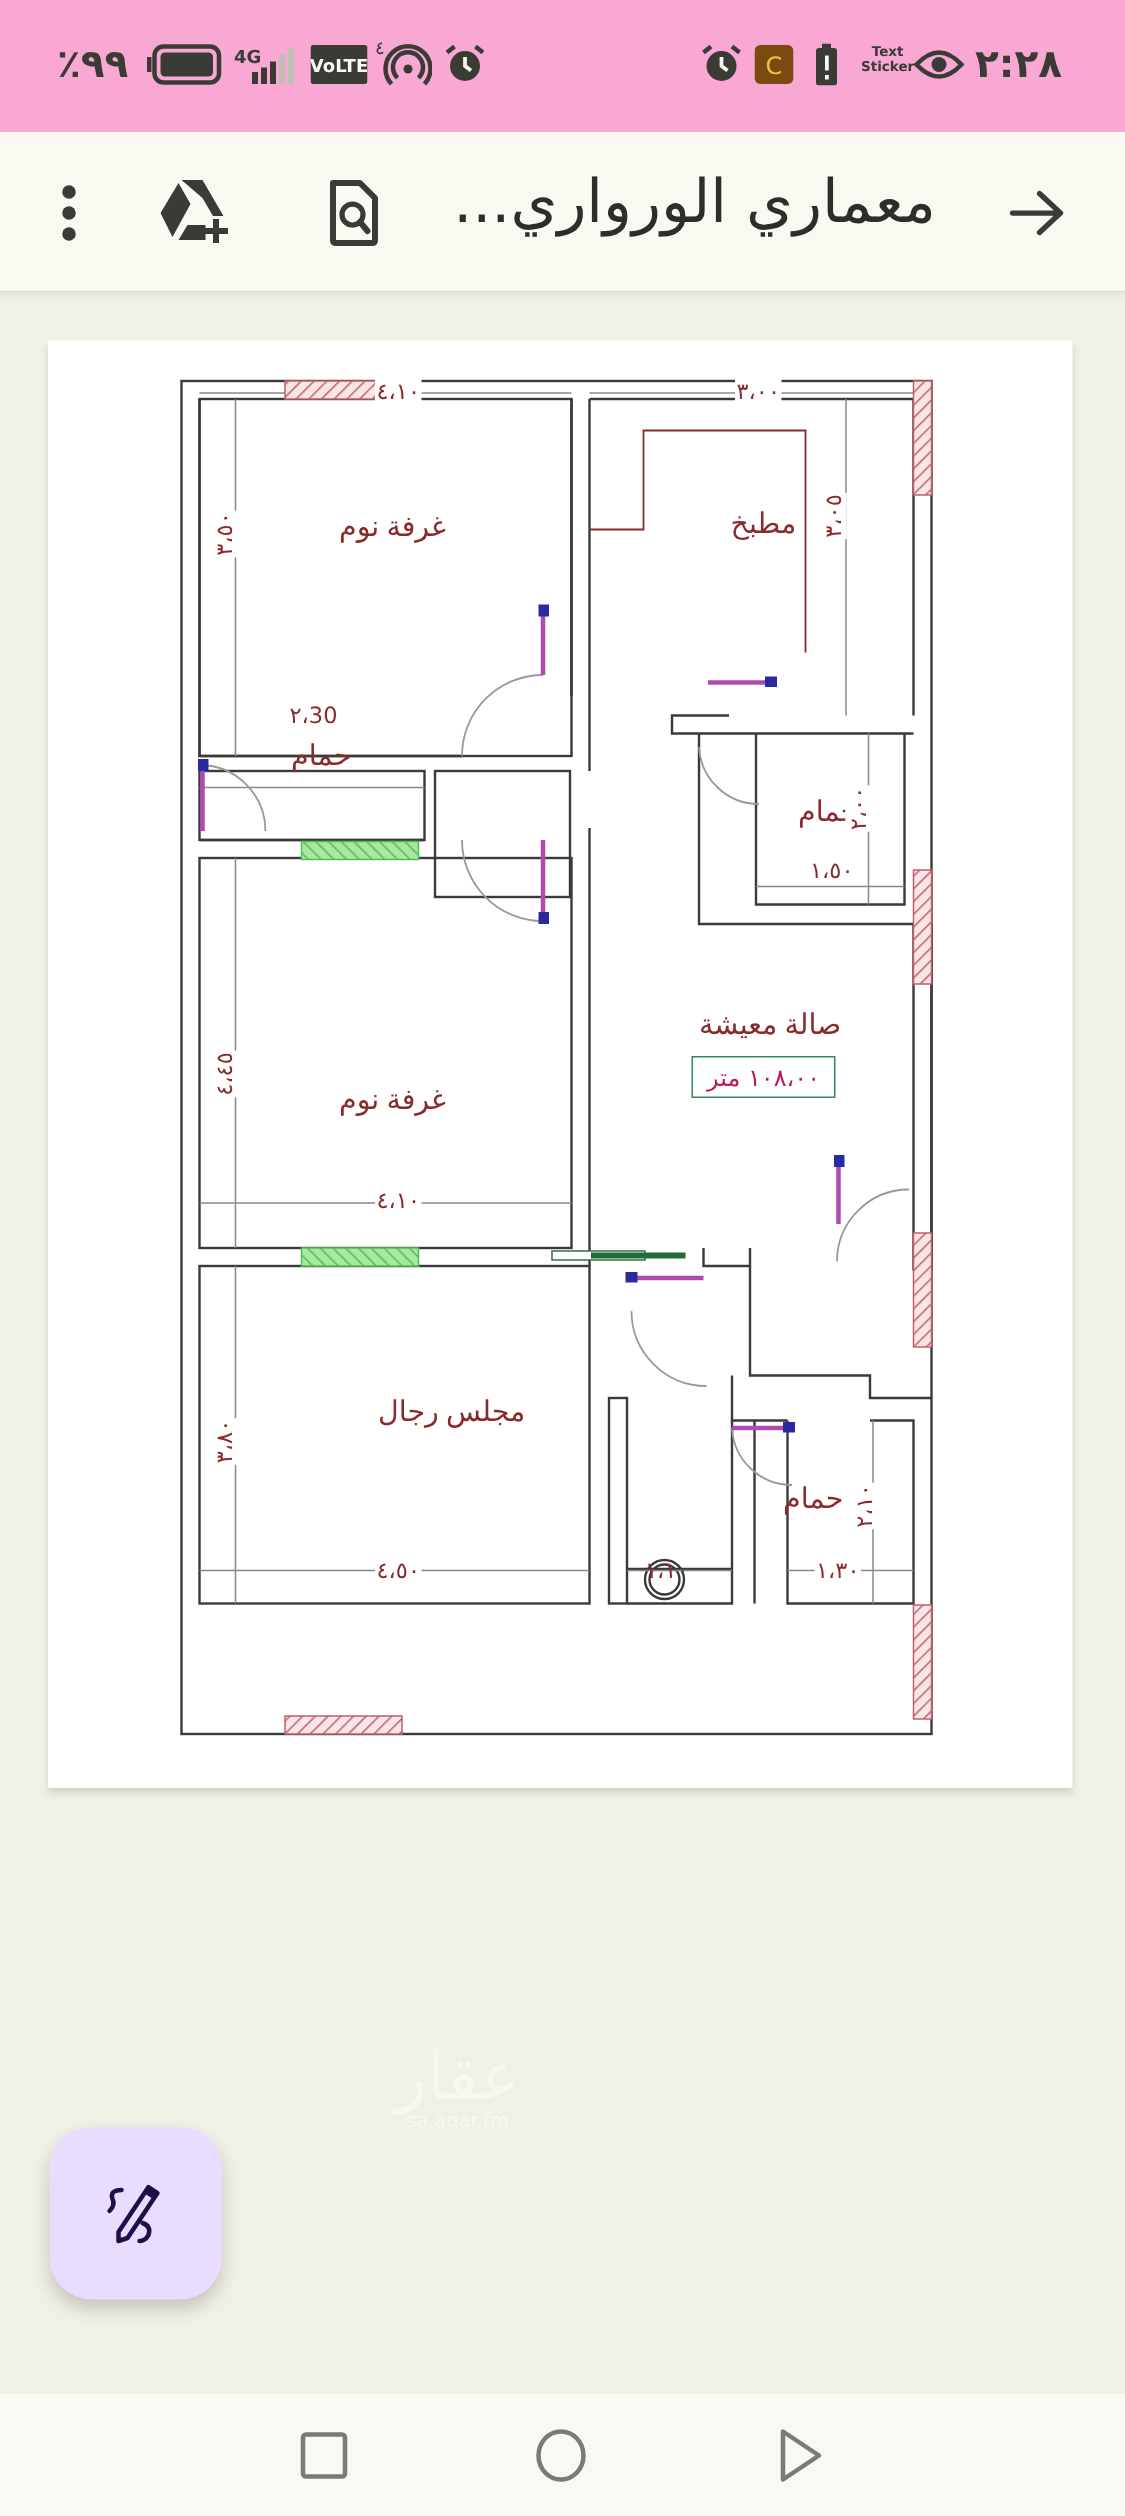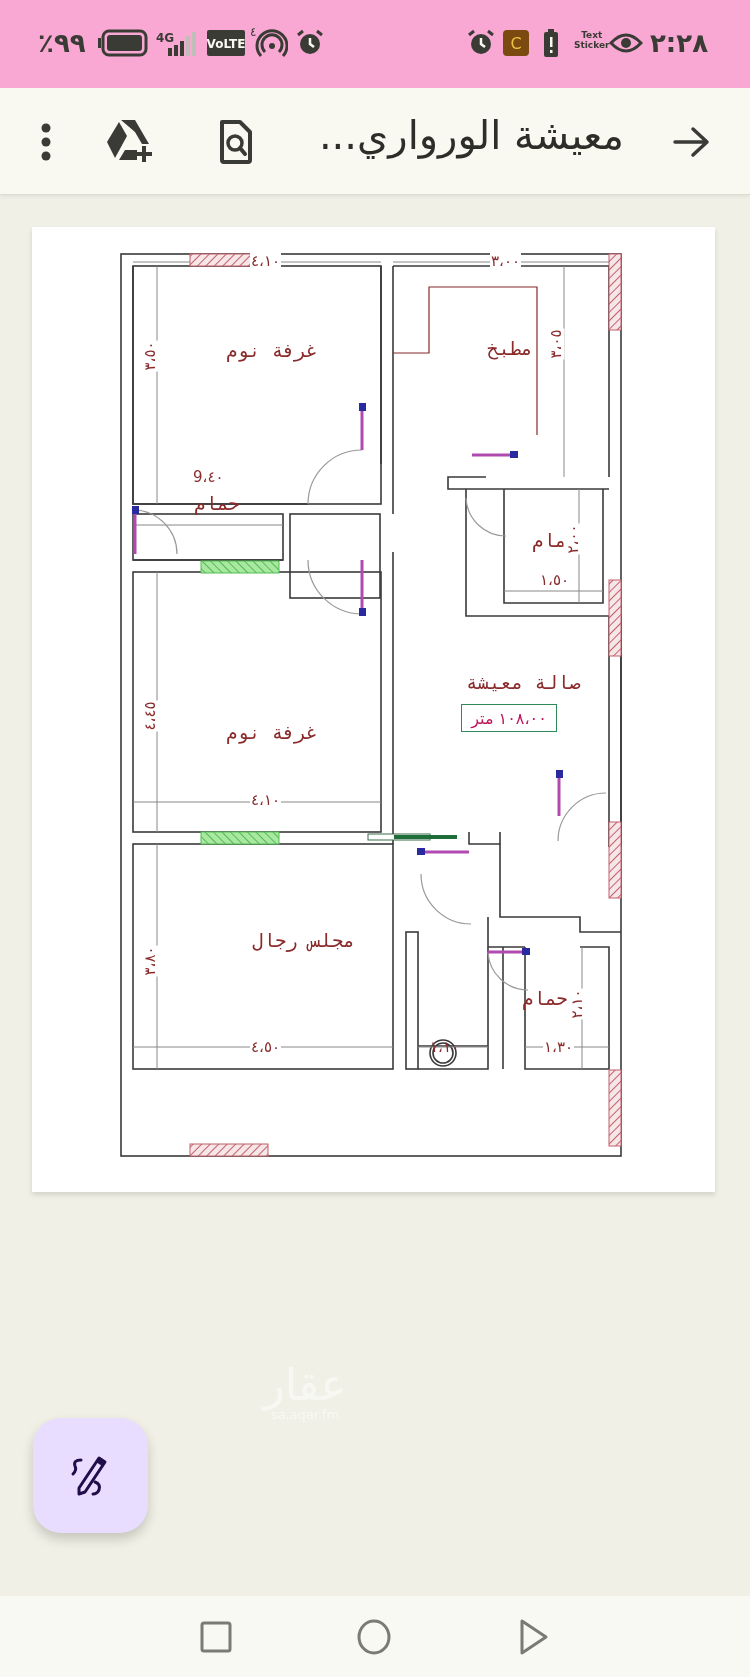--- a/index.html
+++ b/index.html
@@ -23,21 +23,21 @@
     direction:rtl; white-space:nowrap; font-family:"DejaVu Sans", sans-serif;
   }
   .icon-btn { position:absolute; display:flex; align-items:center; justify-content:center; }
   .card {
     position:absolute; left:32px; top:227px; width:683px; height:965px;
     background:#ffffff; box-shadow:0 3px 5px rgba(0,0,0,0.12);
   }
   .plan { position:absolute; left:0; top:0; }
   .room-label {
     position:absolute; color:#8a2a2a; font-size:19px; direction:rtl; white-space:nowrap;
-    font-family:Liberation Mono, monospace;
+    font-family:Liberation Serif, serif;
   }
   .dim-label {
     position:absolute; color:#8a2a2a; font-size:15px; background:#fff; padding:0 1px;
     white-space:nowrap; font-family:"DejaVu Sans", sans-serif;
   }
   .dim-v { transform:rotate(-90deg); transform-origin:center; }
   .area-box {
     position:absolute; border:1.5px solid #2e8b57; color:#be185d; font-size:16px;
     direction:rtl; display:flex; align-items:center; justify-content:center;
     font-family:"DejaVu Sans", sans-serif;
@@ -157,21 +157,21 @@
       <rect x="29" y="32" width="16" height="4" fill="#3a3a36"></rect>
     </svg>
   </div>
   <div class="icon-btn" style="left:208px; top:24px; width:56px; height:60px;">
     <svg width="36" height="44" viewBox="0 0 36 44">
       <path d="M4 2 H22 L32 12 V40 Q32 42 30 42 H6 Q4 42 4 40 Z" fill="none" stroke="#3a3a36" stroke-width="4" stroke-linejoin="round"></path>
       <circle cx="17" cy="23" r="7" fill="none" stroke="#3a3a36" stroke-width="3.5"></circle>
       <path d="M22 28 L27 34" stroke="#3a3a36" stroke-width="4" stroke-linecap="round"></path>
     </svg>
   </div>
-  <div class="app-title">معيشة الورواري...</div>
+  <div class="app-title">معماري الورواري...</div>
   <div class="icon-btn" style="left:664px; top:28px; width:56px; height:52px;">
     <svg width="38" height="32" viewBox="0 0 38 32">
       <path d="M2 16 H34 M20 3 L34 16 L20 29" fill="none" stroke="#3a3a36" stroke-width="3.5" stroke-linecap="round" stroke-linejoin="round"></path>
     </svg>
   </div>
 </div>
 
 <div class="card">
   <svg class="plan" width="683" height="965" viewBox="0 0 683 965">
     <defs>
@@ -294,21 +294,21 @@
 
   <div class="room-label" style="left:194px; top:112px;">غرفة نوم</div>
   <div class="dim-label" style="left:218px; top:25px;">٤،١٠</div>
   <div class="dim-label dim-v" style="left:102px; top:120px;">٣،٥٠</div>
 
   <div class="room-label" style="left:431px; top:110px;margin-left:24px;">مطبخ</div>
   <div class="dim-label" style="left:458px; top:25px;">٣،٠٠</div>
   <div class="dim-label dim-v" style="left:508px; top:108px;">٣،٠٥</div>
 
   <div class="room-label" style="left:162px; top:265px;">حمام</div>
-  <div class="dim-label" style="left:160px; top:241px;">9،٤٠</div>
+  <div class="dim-label" style="left:160px; top:241px;">٢،30</div>
 
   <div class="room-label" style="left:500px; top:302px;">حمام</div>
   <div class="dim-label" style="left:507px; top:344px;">١،٥٠</div>
   <div class="dim-label dim-v" style="left:525px; top:303px;">٢،٠٠</div>
 
   <div class="room-label" style="left:194px; top:494px;">غرفة نوم</div>
   <div class="dim-label" style="left:218px; top:564px;">٤،١٠</div>
   <div class="dim-label dim-v" style="left:102px; top:480px;">٤،٤٥</div>
 
   <div class="room-label" style="left:434px; top:444px;">صالة معيشة</div>

